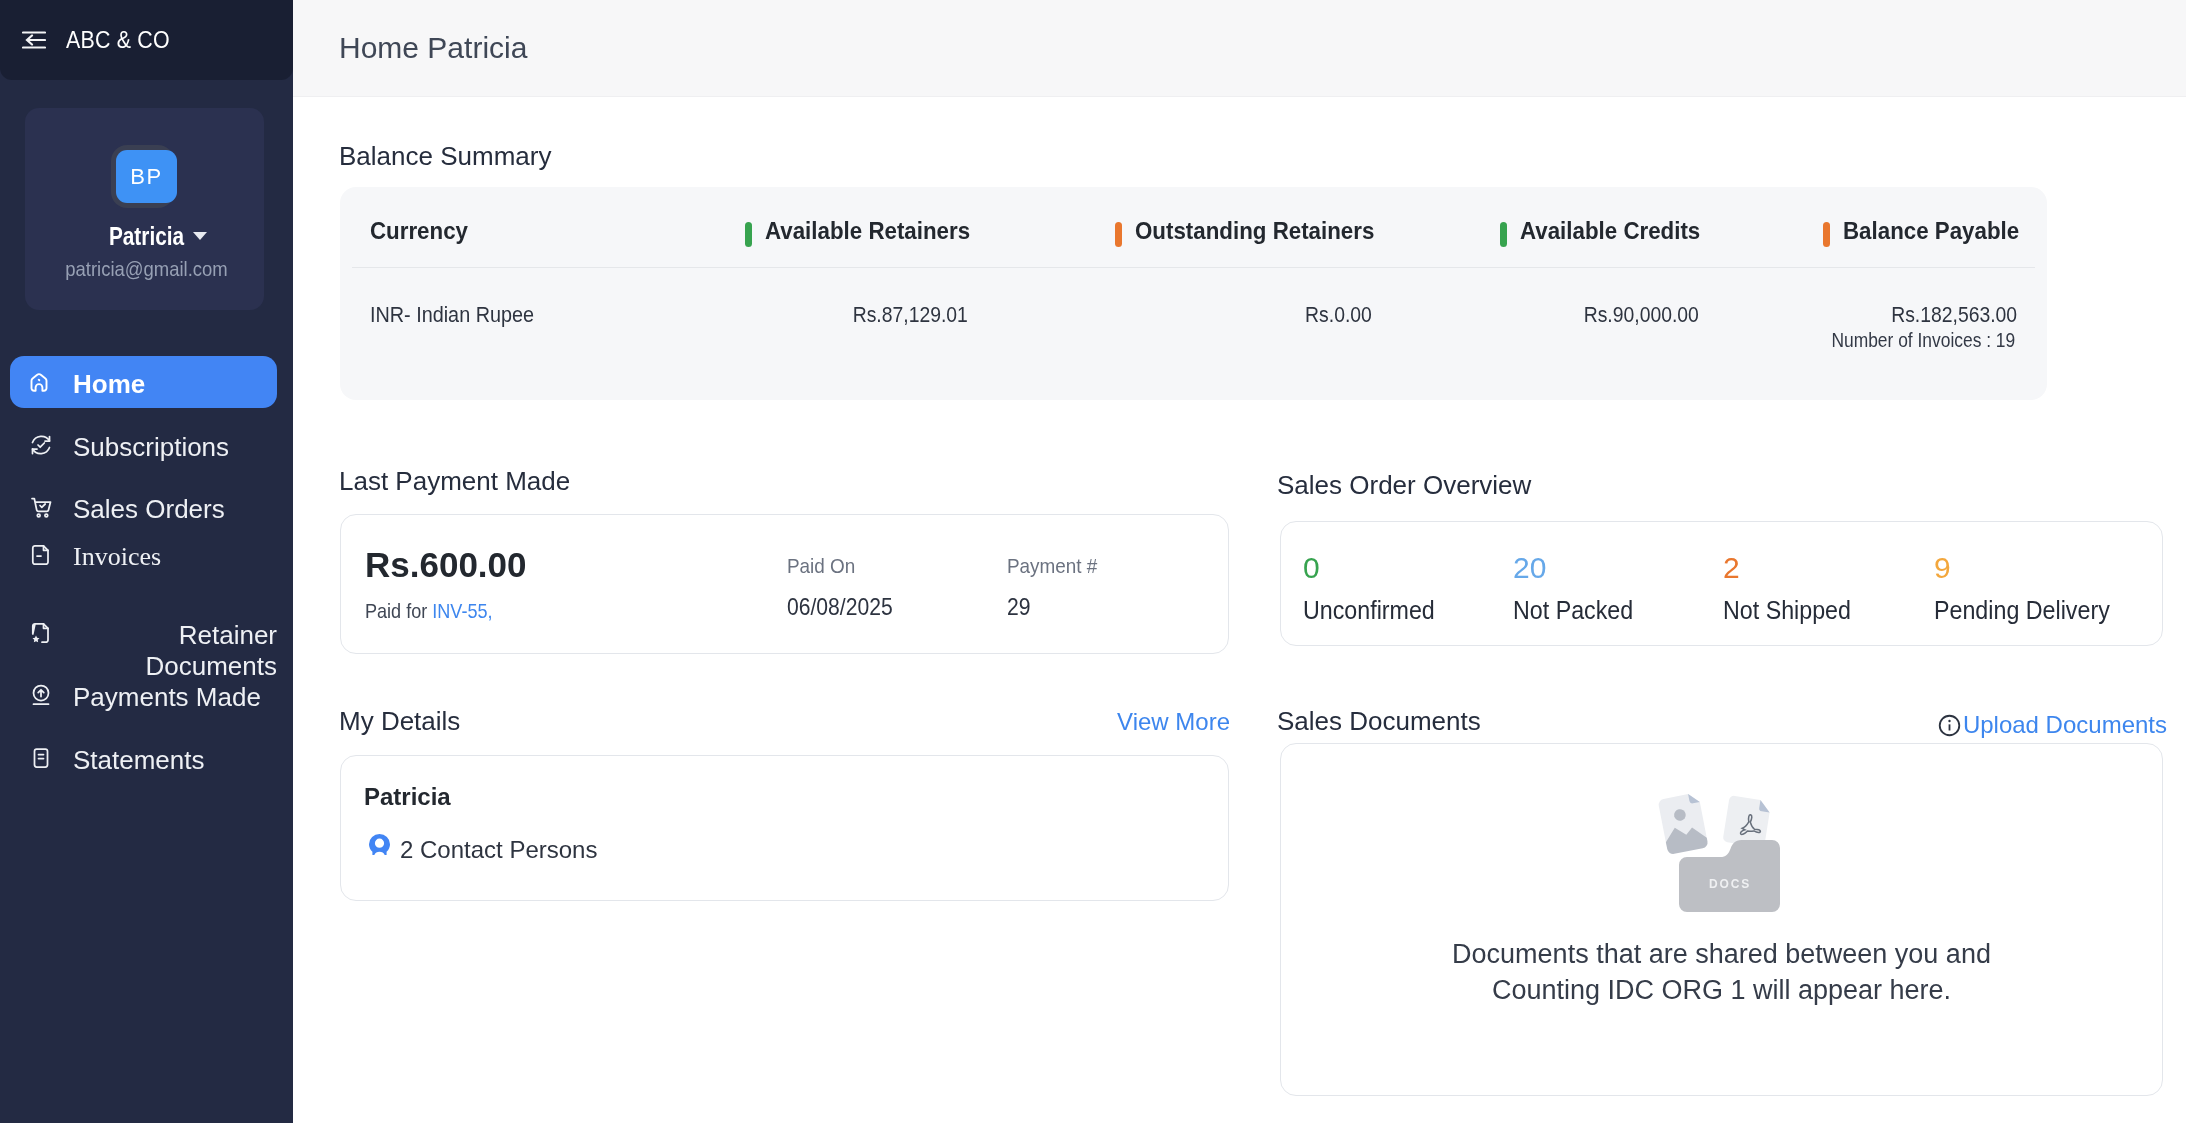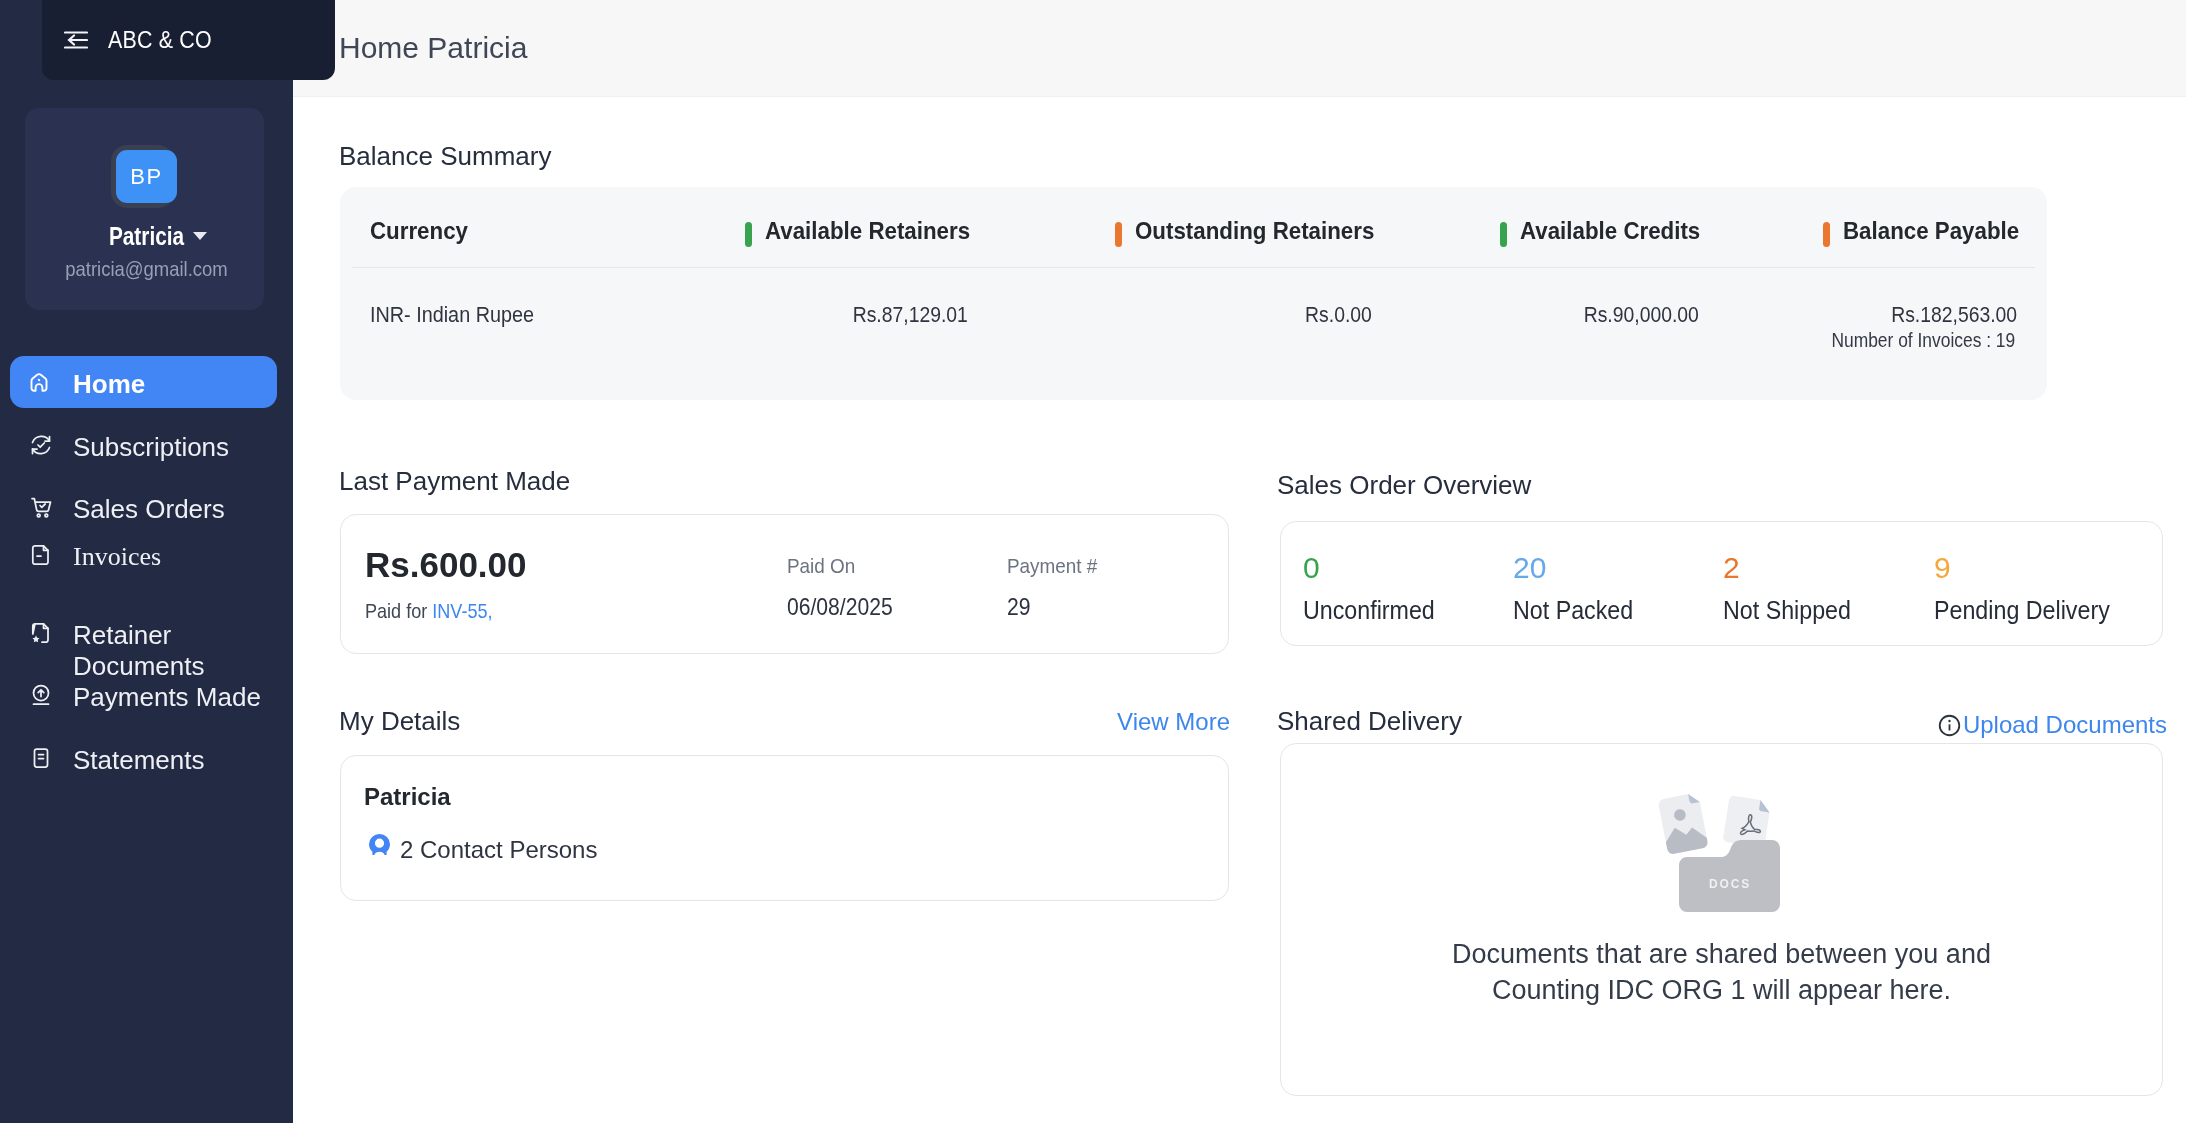--- a/index.html
+++ b/index.html
@@ -1,34 +1,34 @@
 <!DOCTYPE html>
 <html><head>
 <meta charset="utf-8">
 <style>
   * { margin:0; padding:0; box-sizing:border-box; }
   html,body { width:2186px; height:1123px; font-family:"Liberation Sans", sans-serif; background:#ffffff; overflow:hidden; }
   body { position:relative; }
 
   
   #sidebar { position:absolute; left:0; top:0; width:293px; height:1123px; background:#232a43; }
-  #sbtop { position:absolute; left:0; top:0; width:293px; height:80px; background:#191f33; border-radius:0 0 12px 12px;margin-left:42px; }
+  #sbtop { position:absolute; left:0; top:0; width:293px; height:80px; background:#191f33; border-radius:0 0 12px 12px; }
   #sbtop svg { position:absolute; left:22px; top:30px; }
   #sbtop .org { position:absolute; left:66px; top:27px; font-size:23px; color:#ffffff; letter-spacing:0.2px; transform:scaleX(0.93); transform-origin:left; }
   #pcard { position:absolute; left:25px; top:108px; width:239px; height:202px; background:#2b3150; border-radius:14px; }
   #avring { position:absolute; left:111px; top:145px; width:63px; height:63px; background:#3a3f52; border-radius:16px; }
   #av { position:absolute; left:116px; top:150px; width:61px; height:53px; background:#3e92f5; border-radius:11px; color:#fff; font-size:22px; text-align:center; line-height:53px; letter-spacing:1.5px; }
   #pname { position:absolute; left:0; top:223px; width:293px; text-align:center; color:#ffffff; font-size:26px; line-height:1; font-weight:700; transform:scaleX(0.8); }
   #pcaret { position:absolute; left:193px; top:232px; width:0; height:0; border-left:7px solid transparent; border-right:7px solid transparent; border-top:8px solid #e8eaf0; }
   #pemail { position:absolute; left:0; top:258px; width:293px; text-align:center; color:#97a0b4; font-size:21px; line-height:1; transform:scaleX(0.88); }
 
   .mitem { position:absolute; left:10px; width:267px; height:52px; border-radius:14px; color:#eef0f4; }
   .mitem.active { background:#4285f4; color:#ffffff; }
   .mitem svg { position:absolute; left:19px; top:14px; }
-  .mitem .lbl { position:absolute; left:63px; top:13px; font-size:26px; }
+  .mitem .lbl { position:absolute; left:63px; top:13px; font-size:26px;text-align:right; }
   .mitem.active .lbl { font-weight:700; }
 
   
   #topbar { position:absolute; left:293px; top:0; width:1893px; height:97px; background:#f7f7f8; border-bottom:1px solid #efeff1; }
   #hello { position:absolute; left:339px; top:33px; font-size:30px; line-height:1; color:#3f4756; }
 
   .sectitle { position:absolute; font-size:26px; line-height:1; color:#262d3d; }
   .link { color:#3d86ee; }
 
   
@@ -109,21 +109,21 @@
 
 <div class="sectitle" style="left:339px; top:708px;">My Details</div>
 <div class="link" style="position:absolute; right:956px; top:710px; font-size:24px; line-height:1;">View More</div>
 <div class="card" style="left:340px; top:755px; width:889px; height:146px;"></div>
 <div id="mdname">Patricia</div>
 <svg style="position:absolute; left:368px; top:834px;" width="23" height="21" viewBox="0 0 23 21">
   <path fill="#4285f4" fill-rule="evenodd" d="M11.5 0 A10.5 10.2 0 0 0 1 10.2 A10.5 10.2 0 0 0 4.4 17.7 L4.4 21 L18.6 21 L18.6 17.7 A10.5 10.2 0 0 0 22 10.2 A10.5 10.2 0 0 0 11.5 0 Z M11.5 4.6 a4.6 4.6 0 0 1 4.6 4.6 a4.6 4.6 0 0 1 -9.2 0 a4.6 4.6 0 0 1 4.6 -4.6 Z M6.3 20.9 a5.6 5.2 0 0 1 10.4 0 Z"></path>
 </svg>
 <div id="mdcp">2 Contact Persons</div>
 
-<div class="sectitle" style="left:1277px; top:708px;">Shared Delivery</div>
+<div class="sectitle" style="left:1277px; top:708px;">Sales Documents</div>
 <div style="position:absolute; right:19px; top:708px; height:34px; display:flex; align-items:center;">
   <svg width="23" height="23" viewBox="0 0 24 24" fill="none" stroke="#2c3340" stroke-width="1.9">
     <circle cx="12" cy="12" r="10.2"></circle>
     <line x1="12" y1="10.8" x2="12" y2="17.2"></line>
     <circle cx="12" cy="7.3" r="1.25" fill="#2c3340" stroke="none"></circle>
   </svg>
   <span class="link" style="font-size:24px; margin-left:2px;">Upload Documents</span>
 </div>
 <div class="card" style="left:1280px; top:743px; width:883px; height:353px;"></div>
 

